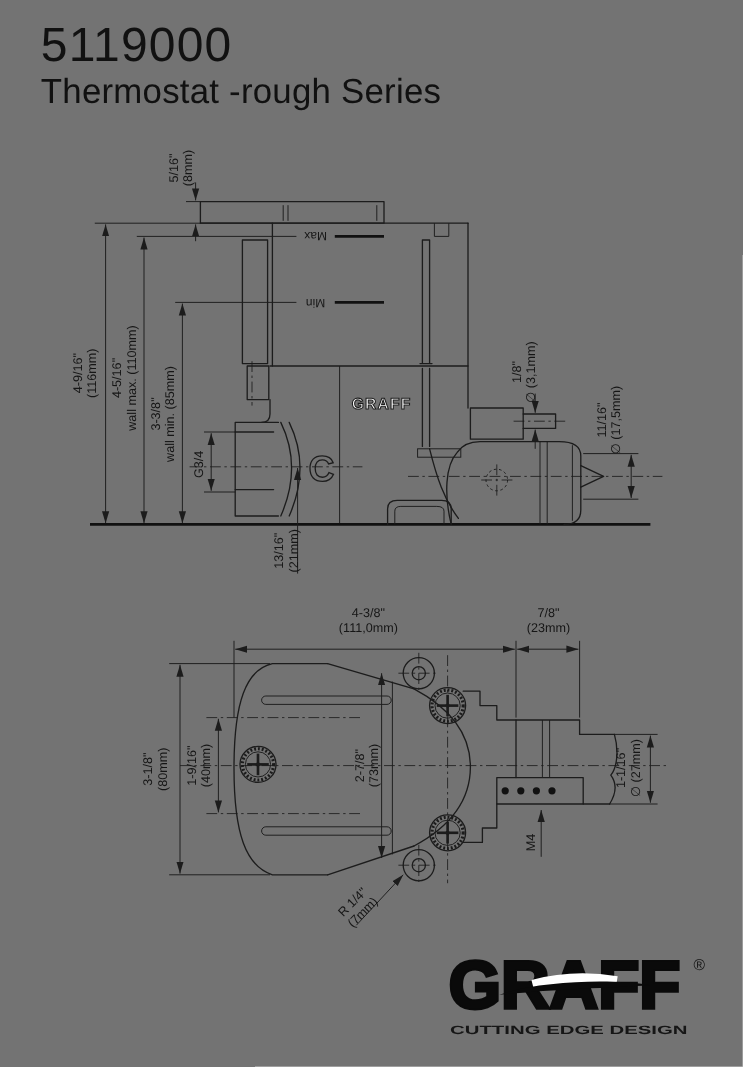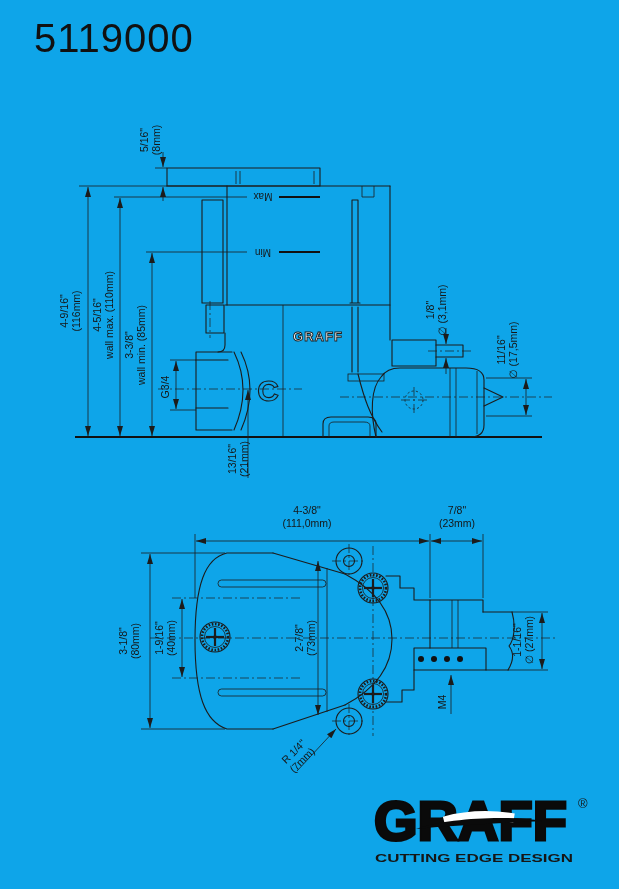--- a/index.html
+++ b/index.html
@@ -1,35 +1,36 @@
 <!DOCTYPE html>
 <html><head>
 <meta charset="utf-8">
 <style>
   html,body{margin:0;padding:0;background:#e8e8e8;}
-  .page{position:relative;width:619px;height:889px;background:#0ea5e9;overflow:hidden;
+  .page{position:relative;width:619px;height:889px;background:#737373;overflow:hidden;
         font-family:"Liberation Sans", sans-serif;color:#111;}
   .title{position:absolute;left:34px;top:18px;font-size:40px;font-weight:500;letter-spacing:1px;line-height:1;}
   .subtitle{position:absolute;left:34px;top:62px;font-size:29px;font-weight:400;letter-spacing:0.2px;line-height:1.1;}
   svg{position:absolute;left:0;top:0;}
   svg text{font-family:"Liberation Sans", sans-serif;fill:#161616;}
   .dimtxt{font-size:10.5px;}
   .marktxt{font-size:10px;}
   .geo{stroke:#1c1c1c;fill:none;stroke-width:1.1;stroke-linecap:round;stroke-linejoin:round;}
   .thin{stroke:#1c1c1c;fill:none;stroke-width:0.8;}
   .thick{stroke:#111;fill:none;stroke-width:2.2;}
   .cl{stroke:#1c1c1c;fill:none;stroke-width:0.7;stroke-dasharray:9 3 2 3;}
   .dash{stroke-dasharray:2.2 2.2;}
 </style>
 </head>
 <body>
 
 <div class="page">
 
   <div class="title">5119000</div>
+  <div class="subtitle">Thermostat -rough Series</div>
 
   <svg width="619" height="889" viewBox="0 0 619 889">
     <defs>
       <marker id="ae" markerWidth="11" markerHeight="8" refX="10" refY="4" orient="auto" markerUnits="userSpaceOnUse">
         <path d="M0,1 L10,4 L0,7 Z" fill="#1c1c1c"></path>
       </marker>
       <marker id="as" markerWidth="11" markerHeight="8" refX="10" refY="4" orient="auto-start-reverse" markerUnits="userSpaceOnUse">
         <path d="M0,1 L10,4 L0,7 Z" fill="#1c1c1c"></path>
       </marker>
       <pattern id="h1" patternUnits="userSpaceOnUse" width="6" height="6" patternTransform="rotate(45)">

